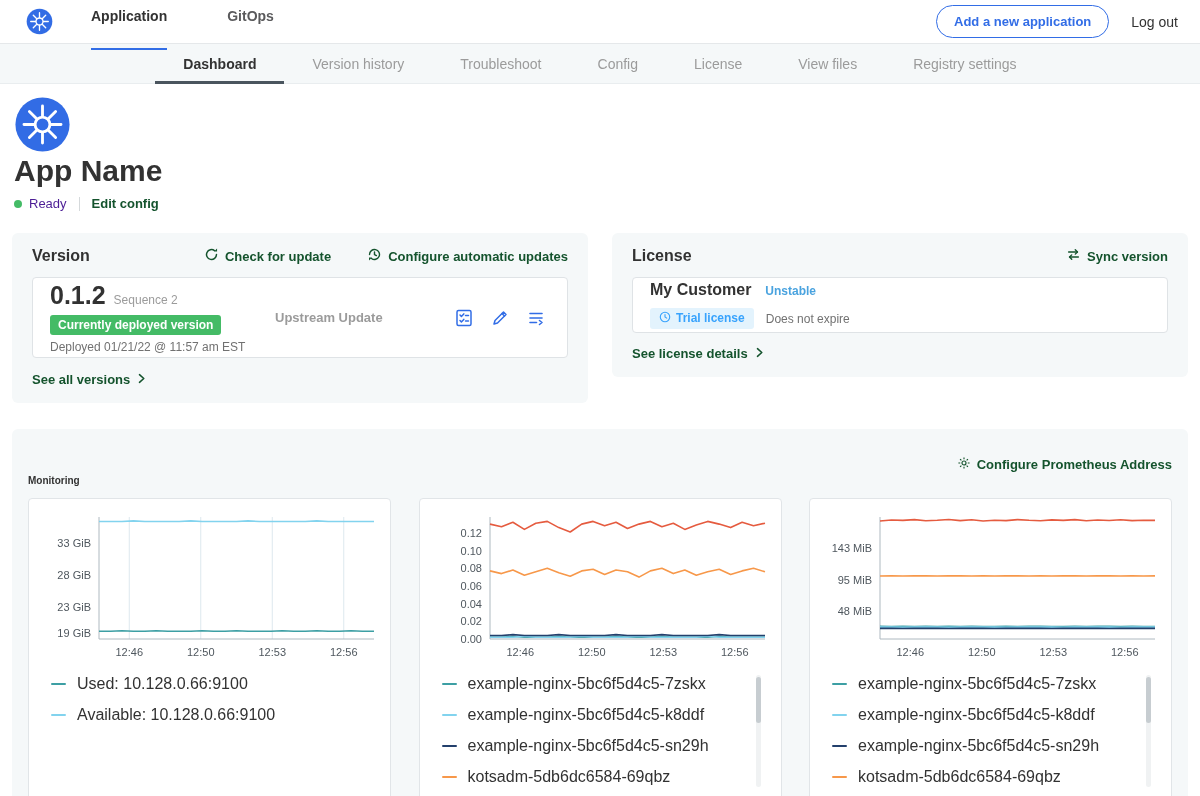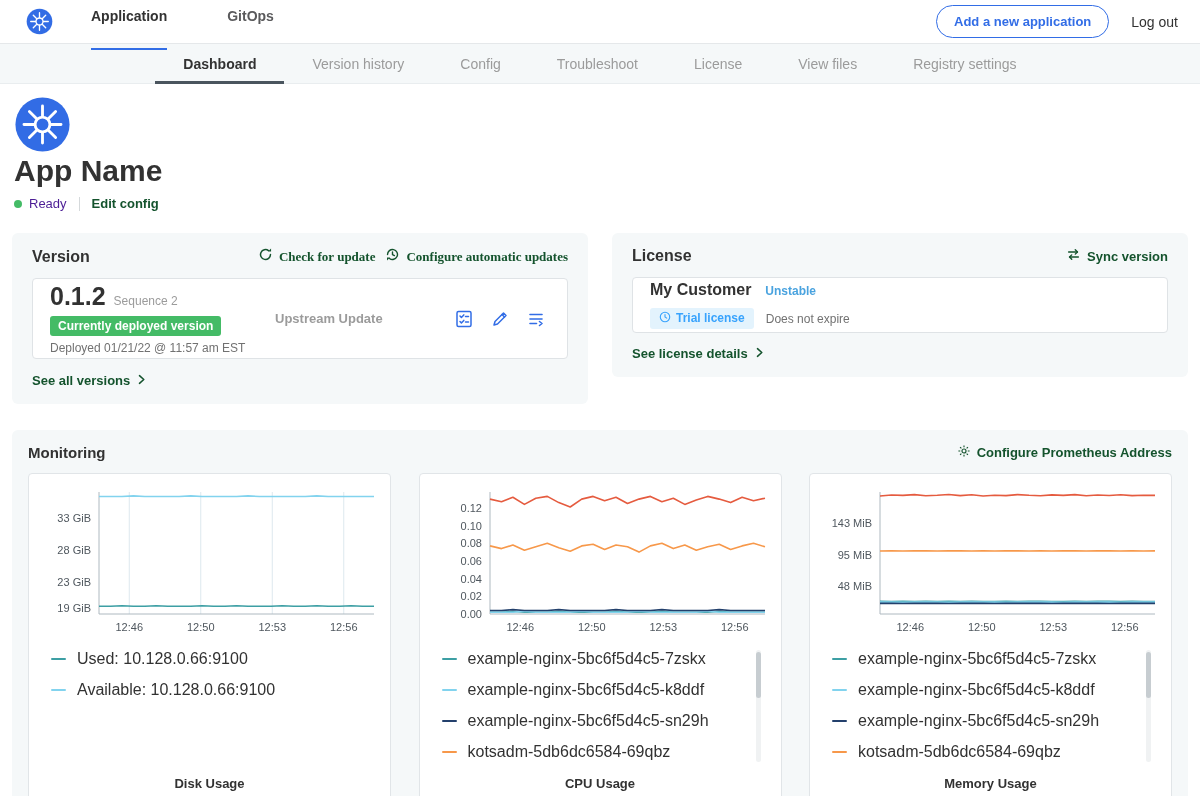--- a/index.html
+++ b/index.html
@@ -33,21 +33,21 @@
   .dot { width:8px; height:8px; border-radius:50%; background:#44bb66; display:inline-block; }
   .status-text { color:#4c1d95; }
   .vdivider { width:1px; height:14px; background:#d5d9db; margin:0 5px; display:inline-block; }
 
   
   .content { padding:0 12px 18px; }
   .cards-row { display:flex; gap:24px; align-items:flex-start; margin-top:10px; }
   .card { background:#f5f8f9; border-radius:6px; padding:14px 20px 16px; flex:1; }
   .card-head { display:flex; align-items:center; justify-content:space-between; margin-bottom:12px; }
   .card-title { font-size:16px; font-weight:bold; color:#323232; }
-  .head-links { display:flex; align-items:center; gap:10px;font-family:Liberation Serif, serif; }
+  .head-links { display:flex; align-items:center; gap:36px; }
   .white-box { background:#fff; border:1px solid #dfe3e6; border-radius:4px; padding:3px 17px; }
 
   .version-box { display:flex; align-items:center; }
   .version-left { width:205px; flex:none; }
   .version-number { font-size:25px; font-weight:bold; color:#323232; }
   .sequence { font-size:12px; color:#9b9b9b; margin-left:8px; }
   .deployed-badge { display:inline-block; background:#44bb66; color:#fff; font-size:12px; font-weight:bold; padding:3px 8px; border-radius:3px; margin:5px 0 5px; }
   .deployed-at { font-size:12px; color:#717171; }
   .upstream { flex:1; font-size:13px; font-weight:bold; color:#9b9b9b; padding-left:20px; }
   .version-icons { display:flex; gap:16px; align-items:center; color:#326de6; padding-right:4px; }
@@ -57,21 +57,21 @@
   .customer-row { display:flex; align-items:baseline; gap:14px; }
   .customer-name { font-size:16px; font-weight:bold; color:#323232; }
   .channel { font-size:12px; font-weight:bold; color:#4aa3df; }
   .license-row2 { display:flex; align-items:center; gap:12px; margin-top:9px; }
   .trial-badge { background:#e3f3fd; color:#38a3fd; font-size:12px; font-weight:bold; padding:3px 9px; border-radius:3px; display:inline-flex; align-items:flex-start; gap:5px; }
   .expiry { font-size:12px; color:#717171; }
   .license-details-link { margin-top:13px; display:inline-flex; }
 
   
   .monitoring { margin-top:26px; background:#f5f8f9; border-radius:6px; padding:14px 16px; }
-  .mon-title { font-size:15px; }
+  .mon-title { font-size:10px;margin-top:32px; }
   .charts-row { display:flex; justify-content:space-between; margin-top:10px; }
   .chart-panel { width:363px; background:#fff; border:1px solid #e1e5e8; border-radius:4px; padding:10px 8px 10px; position:relative; }
   .chart-svg { display:block; margin:2px auto 0; }
   .chart-svg text { font-family:"Liberation Sans", sans-serif; font-size:11px; fill:#4f575e; }
   .legend { position:relative; margin:12px 0 8px 14px; min-height:118px; }
   .legend-item { display:flex; align-items:center; gap:11px; font-size:16px; color:#323232; margin-bottom:13px; cursor:pointer; }
   .legend-dash { width:15px; height:2px; border-radius:1px; flex:none; display:inline-block; }
   .legend-scrollbar { position:absolute; right:12px; top:0; width:5px; height:112px; background:#f0f2f3; border-radius:3px; cursor:pointer; }
   .legend-thumb { position:absolute; top:2px; left:0; width:5px; height:46px; background:#c7cdd1; border-radius:3px; }
   .chart-title { text-align:center; font-size:13px; font-weight:bold; color:#323232; margin-top:2px; }
@@ -92,22 +92,22 @@
   <span class="topnav-tab active">Application</span>
   <span class="topnav-tab">GitOps</span>
   <span class="flex-spacer"></span>
   <button class="add-btn">Add a new application</button>
   <span class="logout">Log out</span>
 </div>
 
 <div class="subnav">
   <span class="subnav-tab active">Dashboard</span>
   <span class="subnav-tab">Version history</span>
+  <span class="subnav-tab">Troubleshoot</span>
   <span class="subnav-tab">Config</span>
-  <span class="subnav-tab">Troubleshoot</span>
   <span class="subnav-tab">License</span>
   <span class="subnav-tab">View files</span>
   <span class="subnav-tab">Registry settings</span>
 </div>
 
 <div class="app-header">
   <span class="app-logo">
     <svg viewBox="0 0 40 40" width="100%" height="100%">
         <circle cx="20" cy="20" r="19" fill="#326ce5"></circle>
         <g stroke="#ffffff" stroke-width="2" stroke-linecap="round">

